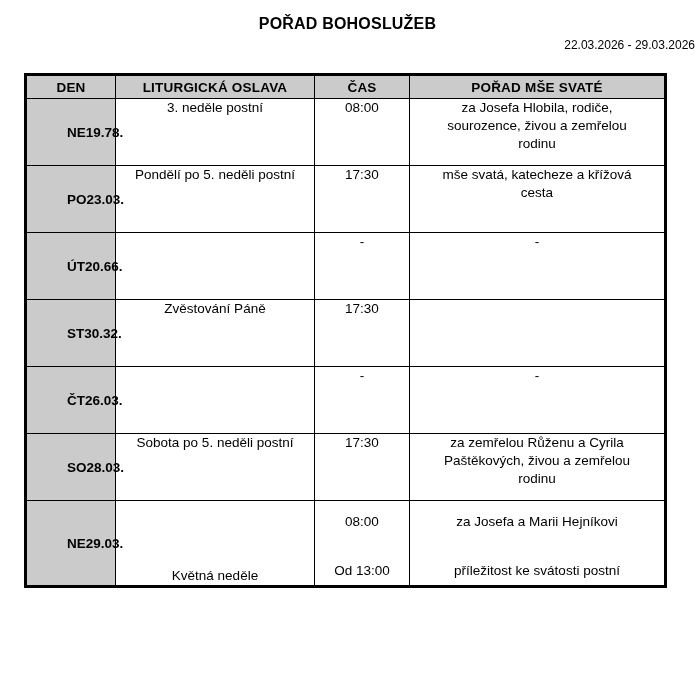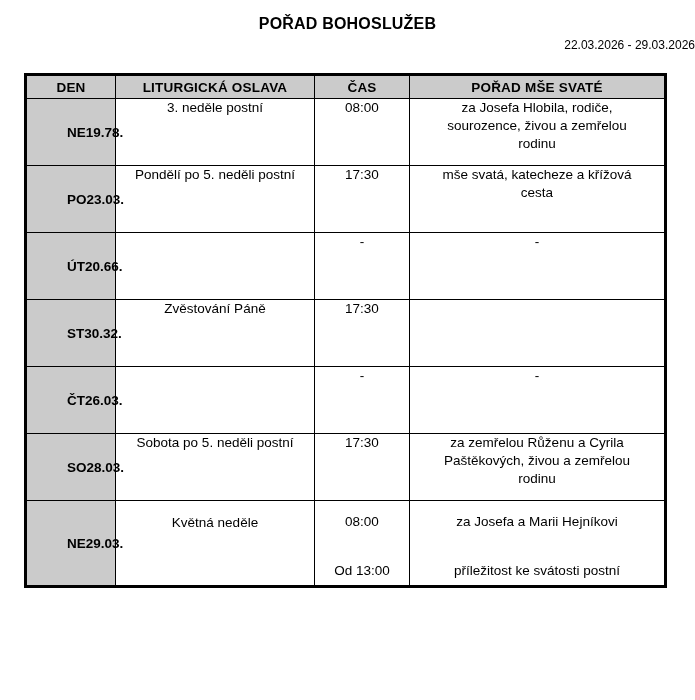--- a/index.html
+++ b/index.html
@@ -68,21 +68,21 @@
   
   tr.split-row .day-wrap { height: 84px; }
   tr.split-row .vwrap { height: 84px; }
   tr.split-row td.time-cell .vwrap,
   tr.split-row td.intention-cell .vwrap {
     justify-content: space-between;
     padding-top: 12px;
     padding-bottom: 5px;
   }
   tr.split-row td.celebration-cell .vwrap {
-    justify-content: flex-start;
+    justify-content: flex-end;
     padding-top: 13px;
   }
 </style>
 </head>
 <body>
 
 <div class="title-block">
   <div class="title-line">POŘAD BOHOSLUŽEB</div>
   <div class="date-line">22.03.2026 - 29.03.2026</div>
 </div>

